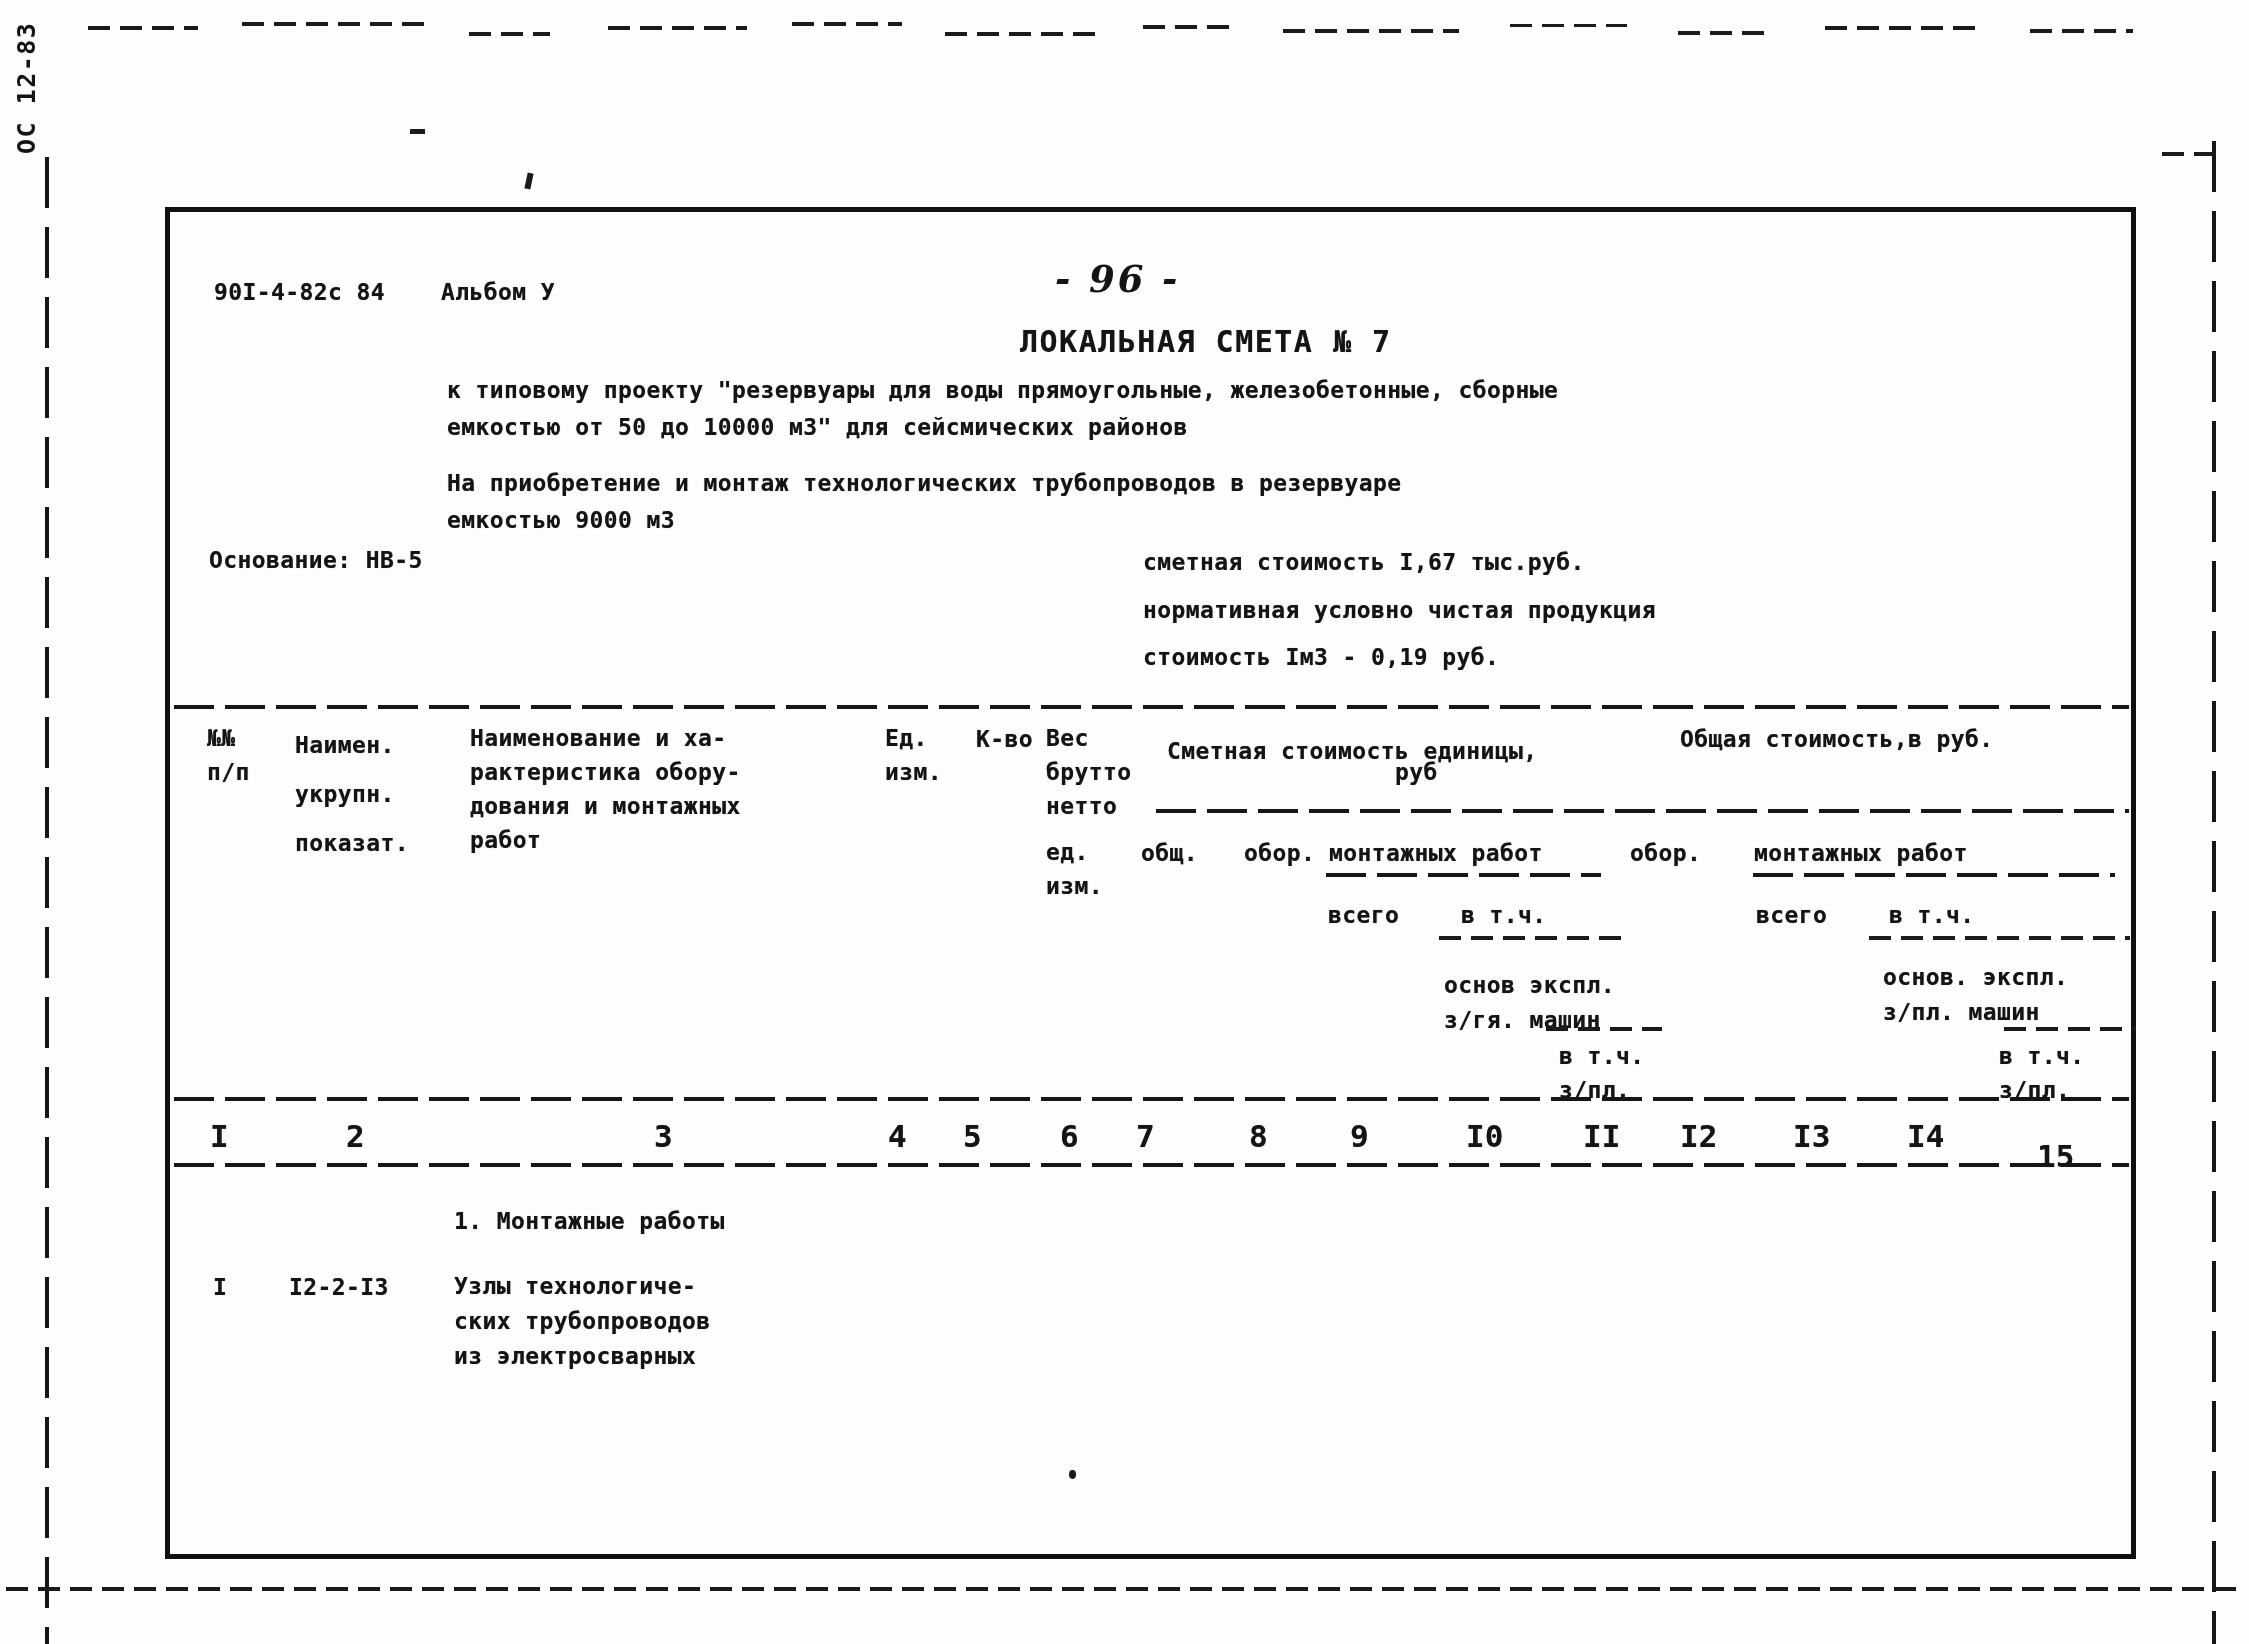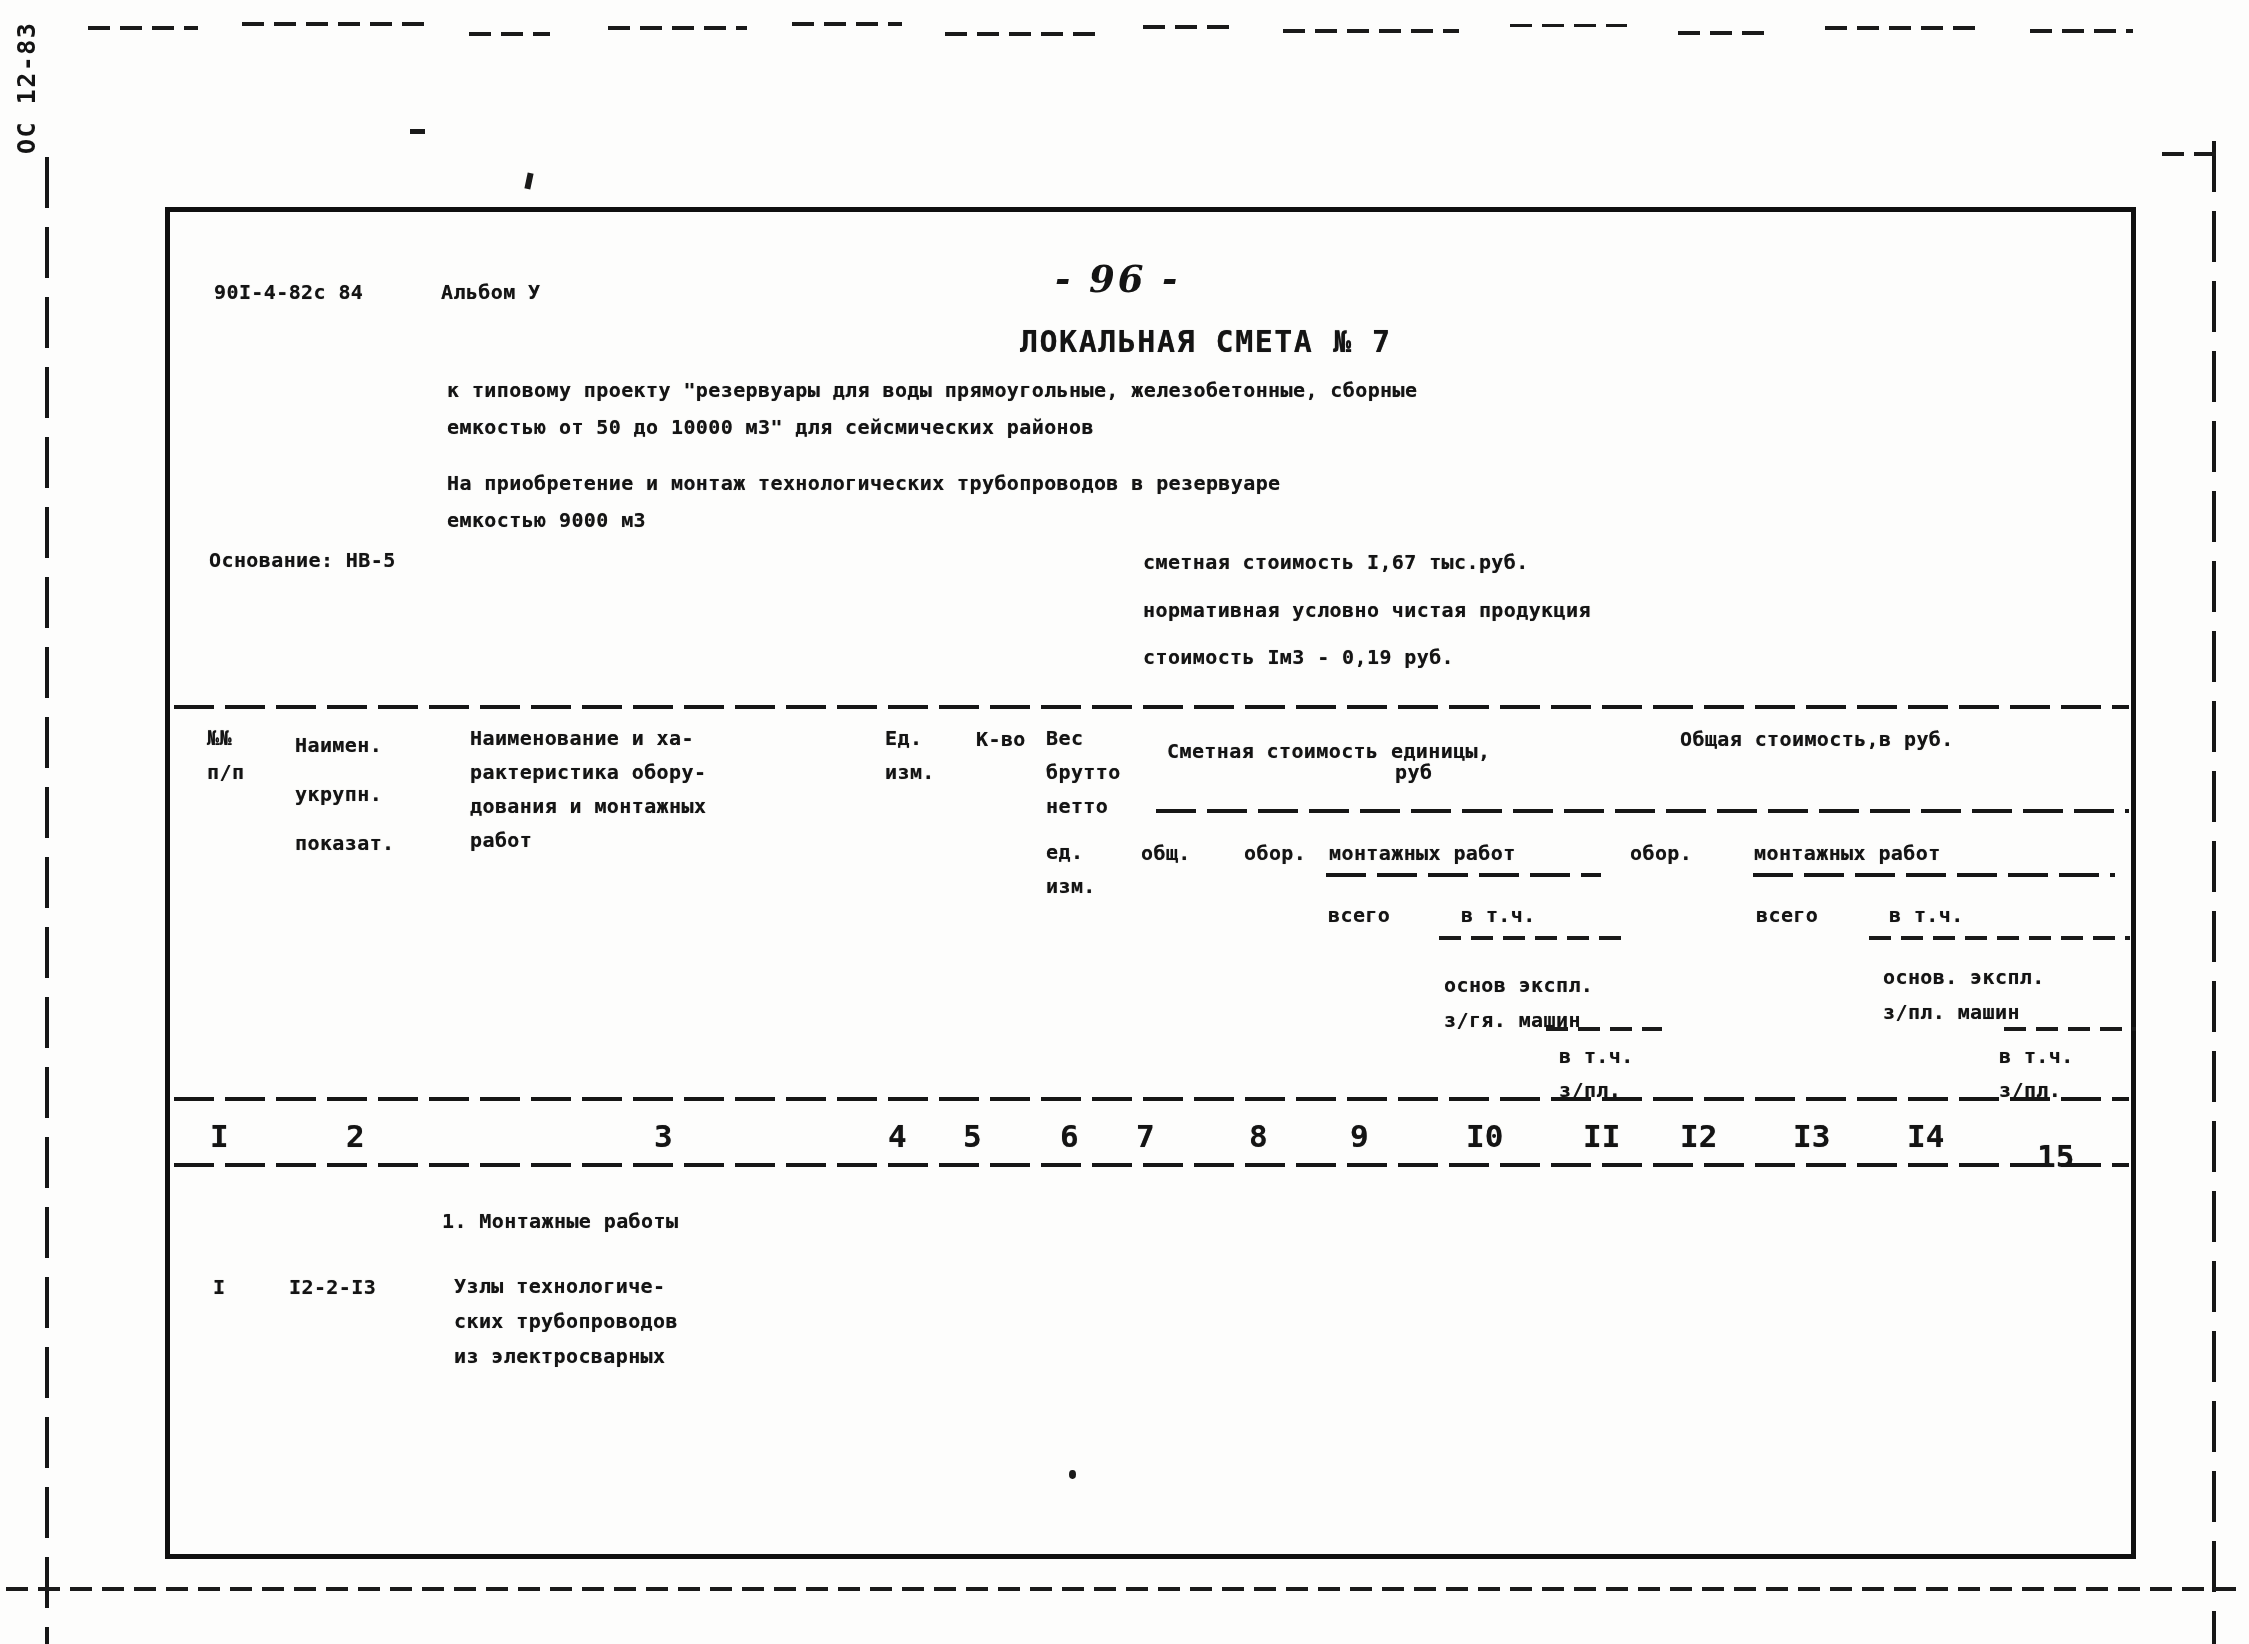--- a/index.html
+++ b/index.html
@@ -1,20 +1,20 @@
 <!DOCTYPE html>
 <html style="font-size:11.7px"><head>
 <meta charset="utf-8">
 <style>
   html,body{margin:0;padding:0;}
   body{
     width:2250px;height:1645px;position:relative;background:#fdfdfc;
     font-family:"DejaVu Sans Mono", monospace;color:#141414;overflow:hidden;
   }
-  .t{position:absolute;white-space:pre-line;font-weight:700;font-size:20px;line-height:37px;
+  .t{position:absolute;white-space:pre-line;font-weight:700;font-size:23px;line-height:37px;
      text-shadow:0 0 0.7px rgba(0,0,0,.55);letter-spacing:0.4px;}
   .frame{position:absolute;left:165px;top:207px;width:1971px;height:1352px;
          border:5.1px solid #101010;box-sizing:border-box;}
   .dash{position:absolute;height:4.4px;
         background:repeating-linear-gradient(90deg,#161616 0 40px,transparent 40px 51px);}
   .dash.fine{height:3.7px;
         background:repeating-linear-gradient(90deg,#1a1a1a 0 22px,transparent 22px 32px);}
   .vdash{position:absolute;width:4.4px;
         background:repeating-linear-gradient(180deg,#161616 0 51px,transparent 51px 70px);}
   .tick{position:absolute;background:#1a1a1a;}
@@ -137,21 +137,21 @@
     <span style="left:1296px;top:906px;">I0</span>
     <span style="left:1413px;top:906px;">II</span>
     <span style="left:1510px;top:906px;">I2</span>
     <span style="left:1623px;top:906px;">I3</span>
     <span style="left:1737px;top:906px;">I4</span>
     <span style="left:1867px;top:906px;margin-top:20px;">15</span>
   </div>
 
   <div class="dash" style="left:3.7px;top:951px;width:1955px;"></div>
 
-  <div class="t" style="left:272px;top:991px;">1. Монтажные работы</div>
+  <div class="t" style="left:284px;top:991px;">1. Монтажные работы</div>
 
   <div class="t" style="left:43px;top:1057px;">I</div>
   <div class="t" style="left:119px;top:1057px;">I2-2-I3</div>
   <div class="t" style="left:284px;top:1057px;line-height:35px;">Узлы технологиче-
 ских трубопроводов
 из электросварных</div>
 
 </div>
 
 

